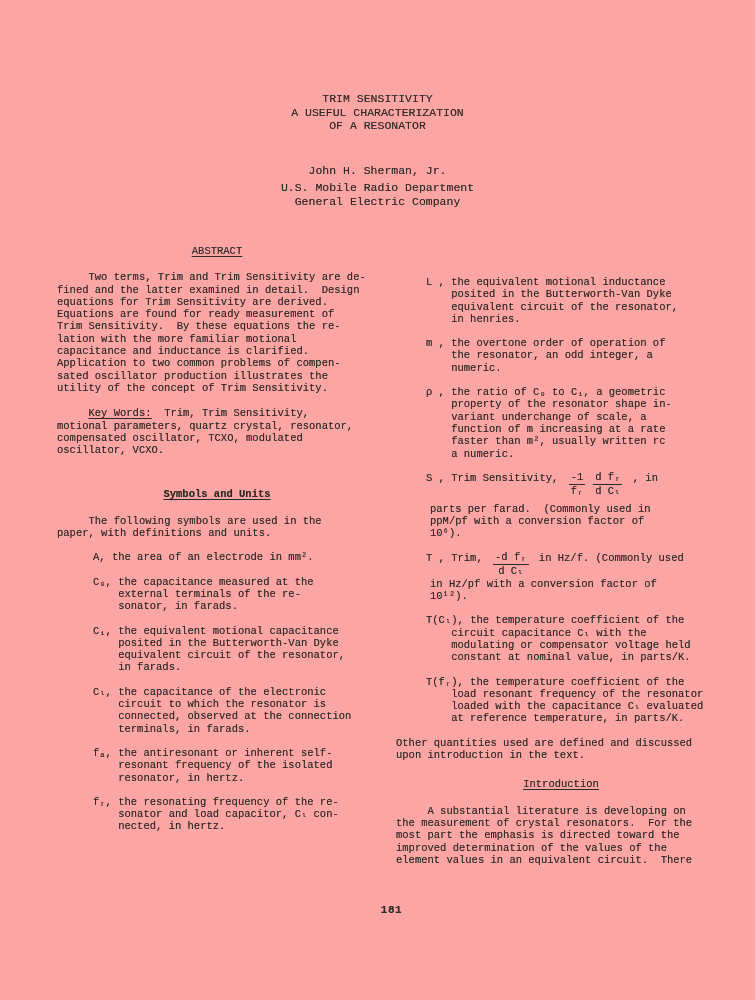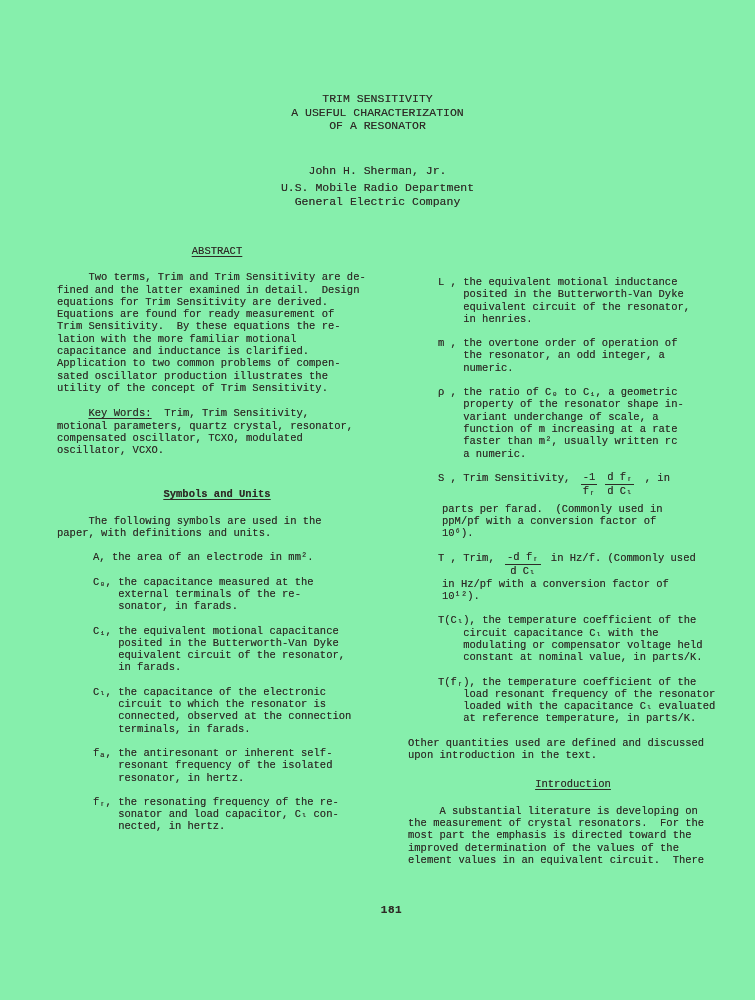--- a/index.html
+++ b/index.html
@@ -1,37 +1,37 @@
 <!DOCTYPE html>
 <html><head>
 <meta charset="utf-8">
 <style>
   html,body{margin:0;padding:0;background:#ffffff;}
   .page{
     position:relative;
     width:755px;height:1000px;
-    background:#86efac;
+    background:#fca5a5;
     overflow:hidden;
     font-family:"Liberation Mono","DejaVu Sans Mono",monospace;
     font-size:10.5px;
     line-height:12.3px;
     color:#2e2b26;
     text-shadow:0 0 0.4px rgba(46,43,38,0.55);
   }
   .pre{white-space:pre-wrap;}
   .u{text-decoration:underline;text-underline-offset:2px;}
   .front{
     position:absolute;top:92px;left:20px;width:715px;
     text-align:center;font-size:11.5px;line-height:13.5px;
   }
   .author{margin-top:31px;}
   .affil{margin-top:4px;}
   .col{position:absolute;}
   .col-left{left:57px;top:245px;width:320px;}
-  .col-right{left:408px;top:276px;width:330px;}
+  .col-right{left:396px;top:276px;width:330px;}
   .heading{text-align:center;text-decoration:underline;text-underline-offset:2px;margin-bottom:14px;}
   .abstract-body{margin-bottom:13px;}
   .sym-heading{margin-top:32px;margin-bottom:14px;font-weight:bold;}
   .sym-intro{margin-bottom:12px;}
   .list{padding-left:36px;}
   .list-r{padding-left:30px;}
   .item{margin-bottom:12px;}
   .frac{
     display:inline-block;vertical-align:text-top;
     text-align:center;line-height:11.5px;margin:0 4px;

